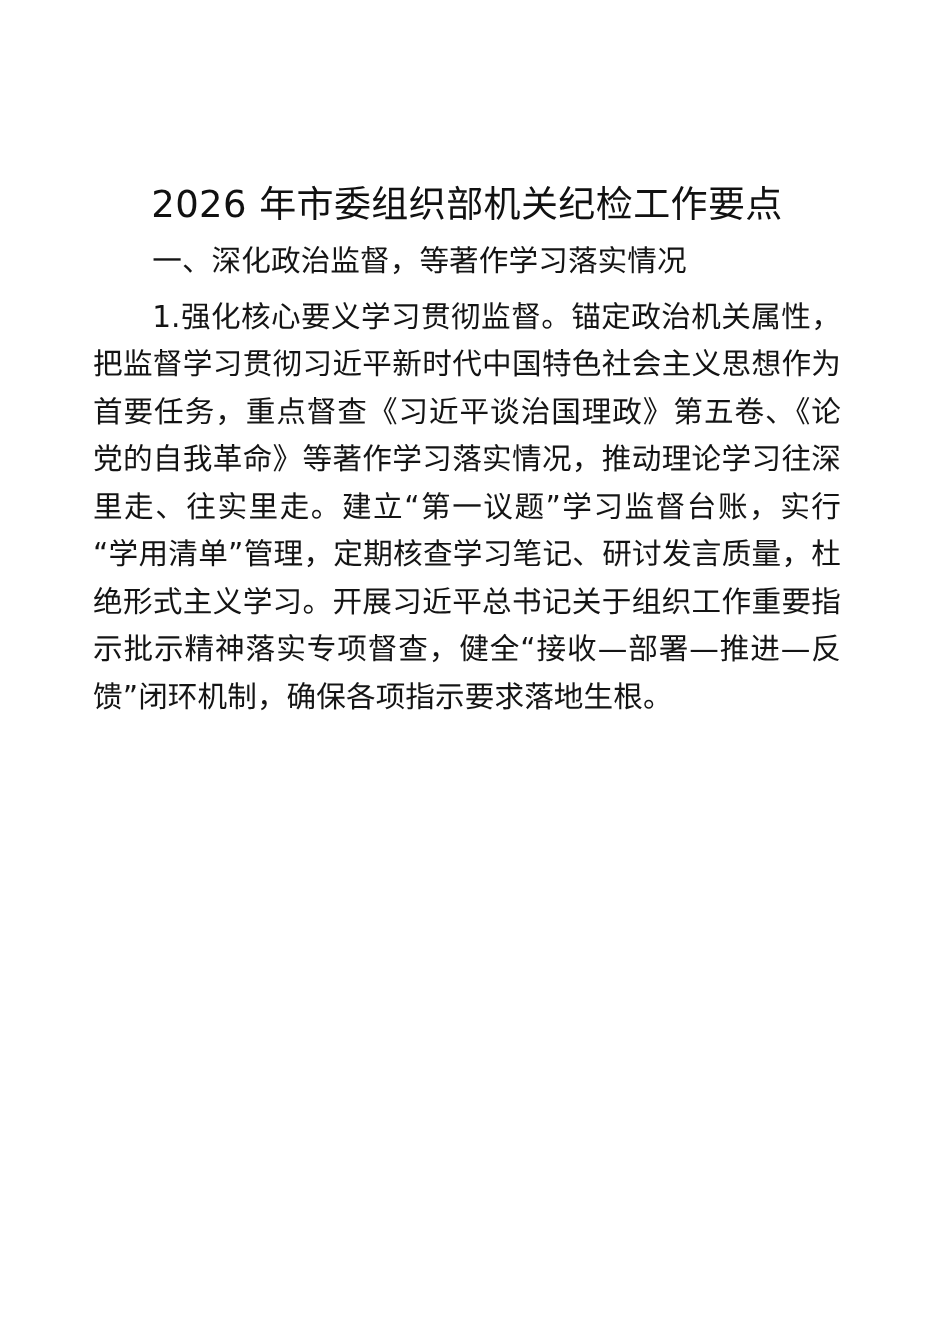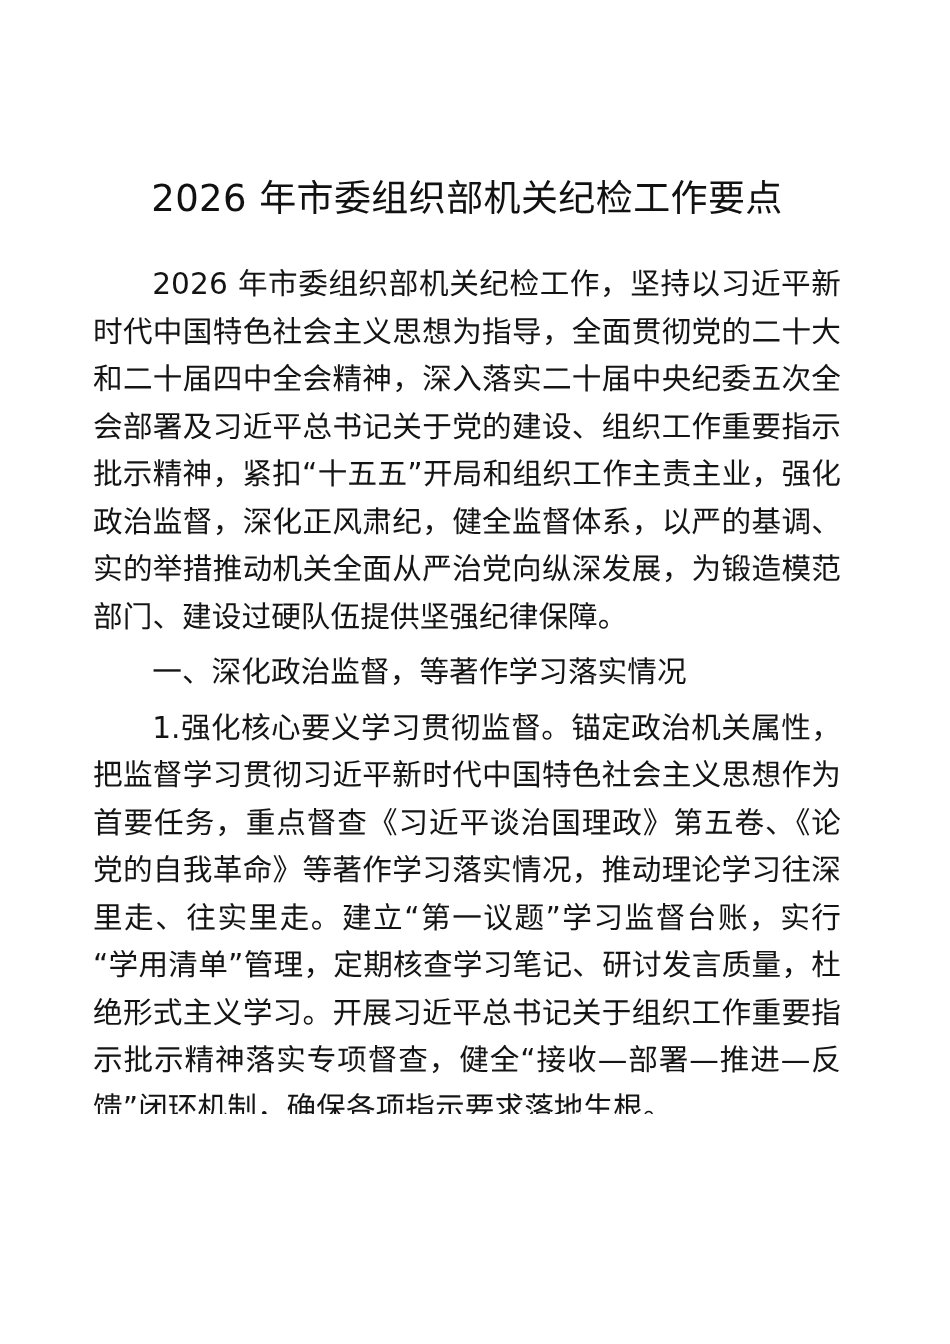--- a/index.html
+++ b/index.html
@@ -12,21 +12,21 @@
   body {
     font-family: "DejaVu Sans", "Liberation Sans", sans-serif;
     color: #000000;
     -webkit-font-smoothing: antialiased;
   }
 
   .page {
     position: relative;
     width: 950px;
     height: 1112px;
-    margin: 2px auto;
+    margin: 8px auto;
     background: #ffffff;
     overflow: hidden;
     box-sizing: border-box;
     text-decoration: underline;
   }
 
   .doc-body {
     position: absolute;
     left: 93px;
     top: 0;
@@ -81,21 +81,20 @@
   }
 </style>
 </head>
 <body>
 
 <div class="page">
   <div class="doc-body">
 
     <h1 class="doc-title" id="title-el">2026 年市委组织部机关纪检工作要点</h1>
 
-    <p class="para indent para-intro">2026 年市委组织部机关纪检工作，坚持以习近平新时代中国特色社会主义思想为指导，全面贯彻党的二十大和二十届四中全会精神，深入落实二十届中央纪委五次全会部署及习近平总书记关于党的建设、组织工作重要指示批示精神，紧扣“十五五”开局和组织工作主责主业，强化政治监督，深化正风肃纪，健全监督体系，以严的基调、实的举措推动机关全面从严治党向纵深发展，为锻造模范部门、建设过硬队伍提供坚强纪律保障。</p>
 
     <p class="para indent section-heading">一、深化政治监督，等著作学习落实情况</p>
 
     <p class="para indent para-item">1.强化核心要义学习贯彻监督。锚定政治机关属性，把监督学习贯彻习近平新时代中国特色社会主义思想作为首要任务，重点督查《习近平谈治国理政》第五卷、《论党的自我革命》等著作学习落实情况，推动理论学习往深里走、往实里走。建立“第一议题”学习监督台账，实行“学用清单”管理，定期核查学习笔记、研讨发言质量，杜绝形式主义学习。开展习近平总书记关于组织工作重要指示批示精神落实专项督查，健全“接收—部署—推进—反馈”闭环机制，确保各项指示要求落地生根。</p>
 
     <div class="page-tail"></div>
   </div>
 </div>
 
 </body></html>

